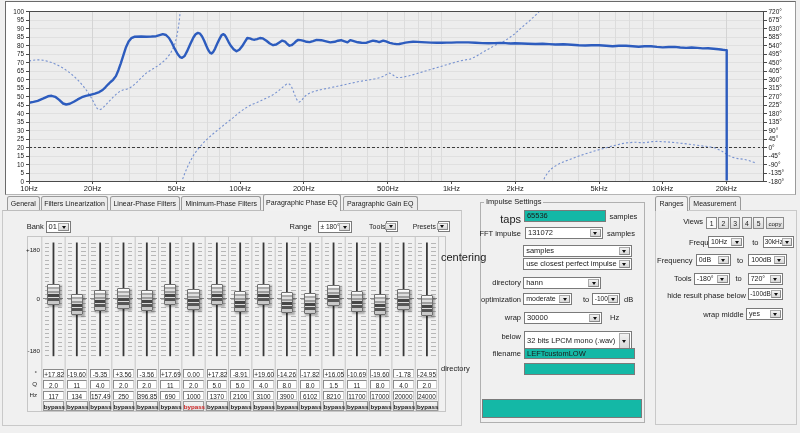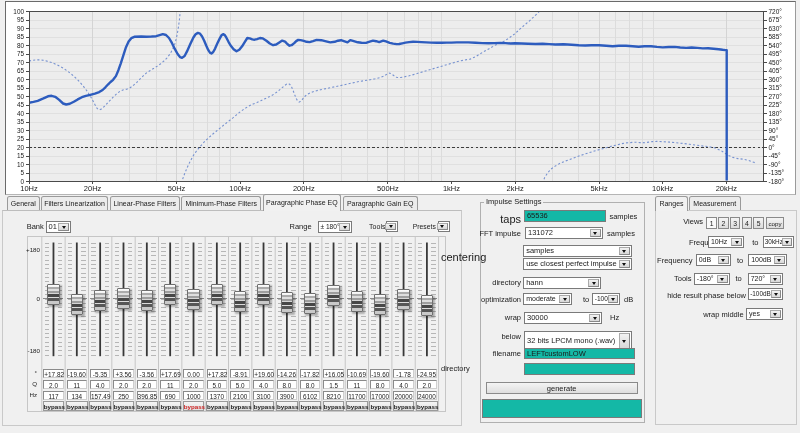--- a/index.html
+++ b/index.html
@@ -1358,21 +1358,20 @@
 <div class="dd" style="left:524.0px;top:330.7px;width:107.5px;height:20px">
       <span style="position:absolute;left:2.0px;top:50%;transform:translateY(-52%);font-size:7.5px;white-space:nowrap">32 bits LPCM mono (.wav)</span>
       <div class="da" style="width:11px">
         <i></i>
       </div>
     </div>
 <div class="lb" style="left:441.0px;top:349.8px;width:80.0px;text-align:right;font-size:7.5px;color:#1a1a1a">filename</div>
 <div class="ti" style="left:524.0px;top:347.6px;width:110.5px;height:11.5px;line-height:10.5px;font-size:7.5px">LEFTcustomLOW</div>
 <div class="lb" style="left:441.0px;top:365.2px;width:80.0px;text-align:left;font-size:7.5px;color:#1a1a1a">directory</div>
 <div class="ti" style="left:524.0px;top:363.0px;width:110.5px;height:11.5px;line-height:10.5px;font-size:7.5px"></div>
-<div class="bt" style="left:485.7px;top:382.3px;width:151.9px;height:12px;line-height:11.5px;font-size:7.5px">generate</div>
 <div class="ti" style="left:481.7px;top:398.8px;width:160.5px;height:19.7px"></div>
 <div style="position:absolute;left:655px;top:209.5px;width:141.7px;height:215px;border:1px solid #c9c9c9;background:#f0f0f0;box-sizing:border-box"></div>
 <div class="tab on" style="left:655px;top:195.5px;width:33px;height:15px;line-height:14px">Ranges</div>
 <div class="tab" style="left:688.5px;top:196px;width:52.5px;height:14px;line-height:14px">Measurement</div>
 <div class="lb" style="left:653.1px;top:217.9px;width:50.0px;text-align:right;font-size:7.5px;color:#1a1a1a">Views</div>
 <div class="vw p" style="left:706.3px;top:216.8px;width:10.6px;height:12.6px;line-height:12.2px">1</div>
 <div class="vw" style="left:718.0px;top:216.8px;width:10.6px;height:12.6px;line-height:12.2px">2</div>
 <div class="vw" style="left:729.8px;top:216.8px;width:10.6px;height:12.6px;line-height:12.2px">3</div>
 <div class="vw" style="left:741.5px;top:216.8px;width:10.6px;height:12.6px;line-height:12.2px">4</div>
 <div class="vw" style="left:753.3px;top:216.8px;width:10.6px;height:12.6px;line-height:12.2px">5</div>

